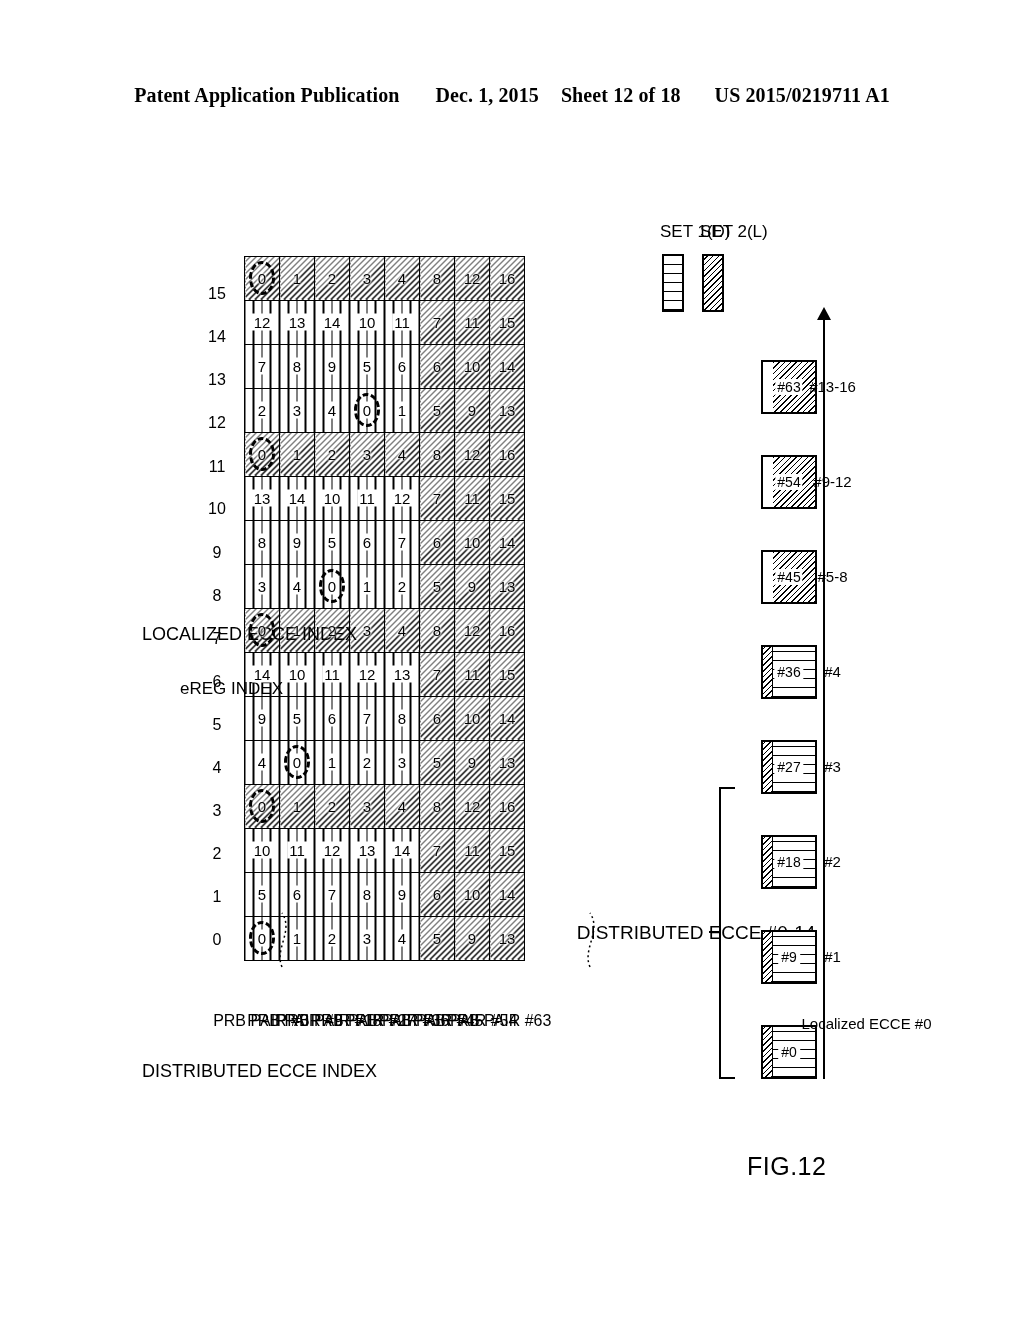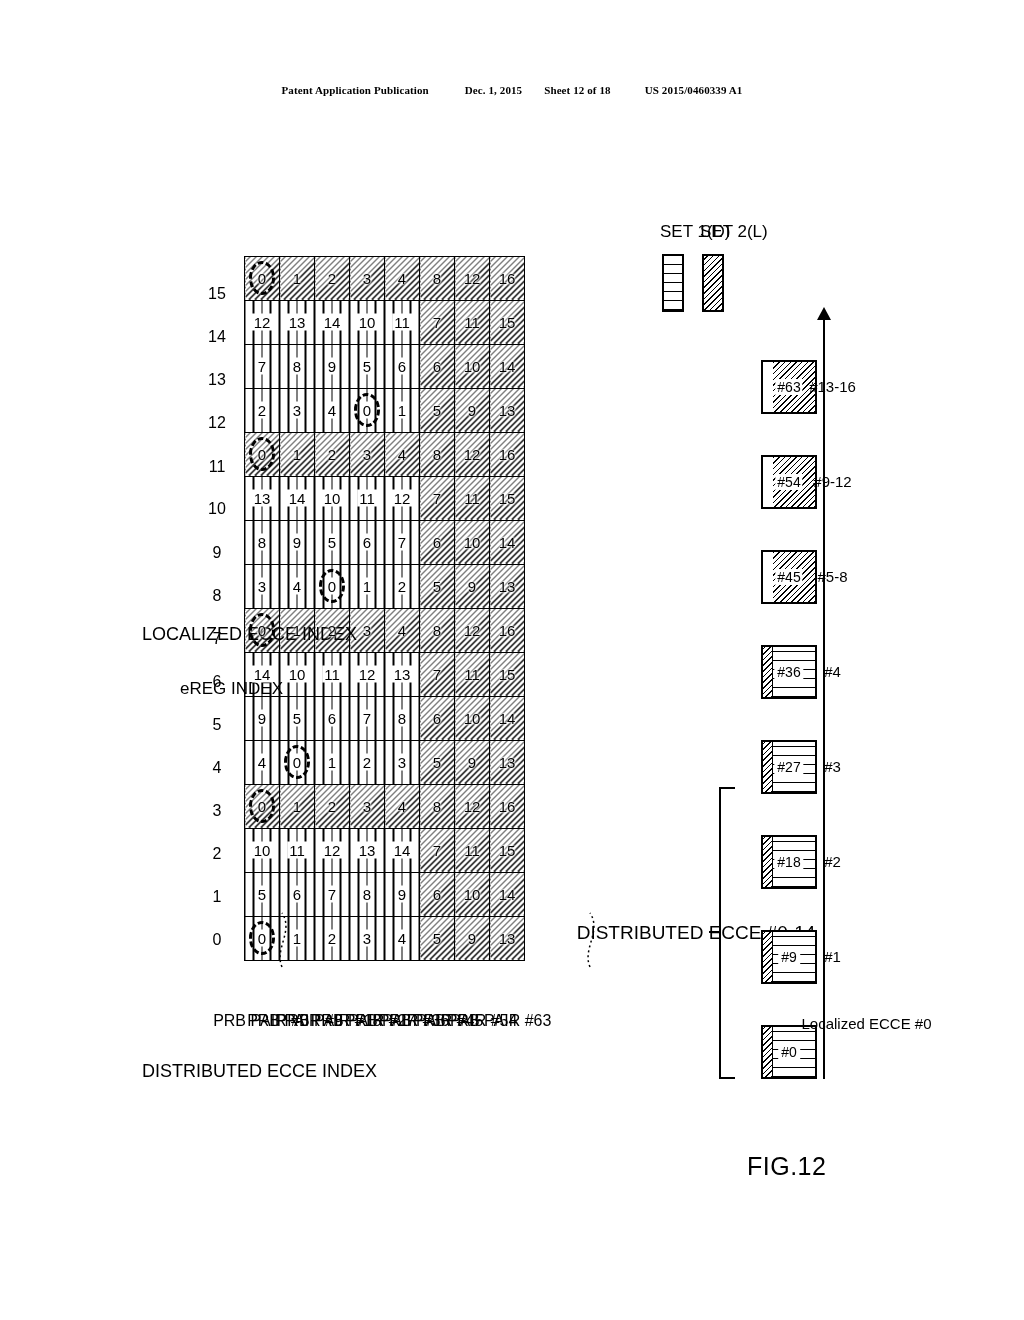--- a/index.html
+++ b/index.html
@@ -5,21 +5,21 @@
   html,body{margin:0;padding:0;background:#fff;}
   body{
     width:1024px;height:1320px;position:relative;overflow:hidden;
     font-family:"Liberation Sans", sans-serif;color:#000;
   }
 
   
   .pub-header{
     position:absolute;top:84px;left:0;width:1024px;
     display:flex;justify-content:center;align-items:baseline;
-    font-family:"Liberation Serif", serif;font-weight:bold;font-size:11px;
+    font-family:"Liberation Serif", serif;font-weight:bold;font-size:20px;
     letter-spacing:.1px;white-space:nowrap;
   }
   .pub-header .seg{display:inline-block;}
   .gap-a{width:36px;}
   .gap-b{width:22px;}
   .gap-c{width:34px;}
 
   
   .fig-wrap{
     position:absolute;
@@ -191,21 +191,21 @@
 </head>
 <body>
 
 <div class="pub-header">
   <span class="seg">Patent Application Publication</span>
   <span class="gap-a"></span>
   <span class="seg">Dec. 1, 2015</span>
   <span class="gap-b"></span>
   <span class="seg">Sheet 12 of 18</span>
   <span class="gap-c"></span>
-  <span class="seg">US 2015/0460339 A1</span>
+  <span class="seg">US 2015/0219711 A1</span>
 </div>
 
 <div class="fig-wrap">
  <div class="fig-inner">
 
   <div class="fig-label">FIG.12</div>
 
   <div class="legend">
     <div class="lg-row" style="top:0px;">
       <div class="lg-swatch d"></div>

